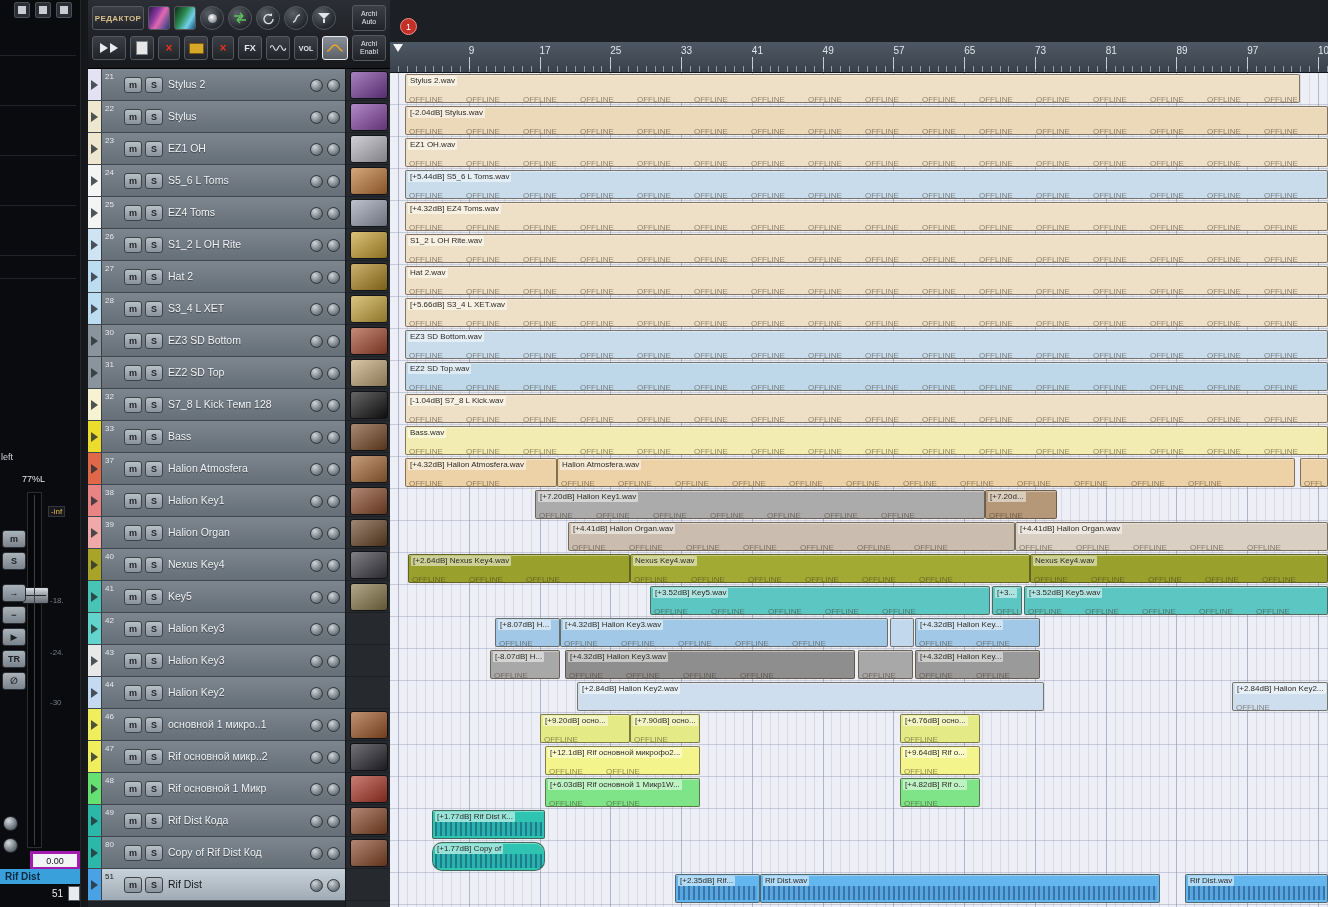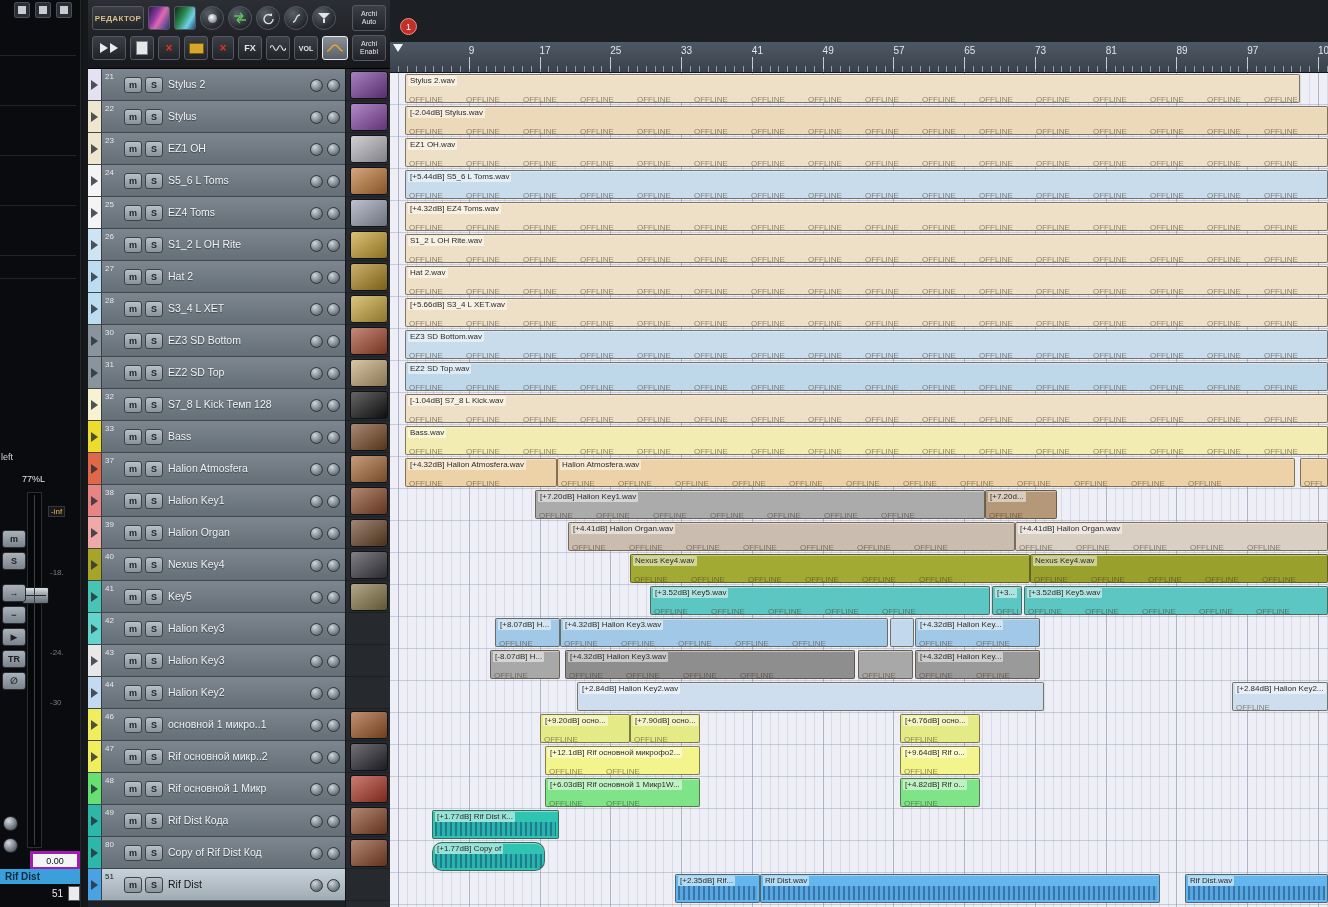--- a/index.html
+++ b/index.html
@@ -124,21 +124,21 @@
     <div class="sep" style="top:155px"></div>
       <div class="sep" style="top:205px"></div>
     <div class="sep" style="top:255px"></div>
       <div class="sep" style="top:278px"></div>
     <div class="insp-left">left</div>
     <div class="insp-pan">77%L</div>
     <div class="groove">
       <div class="handle"></div>
     </div>
     <div class="inf">-inf</div>
-    <div class="scale" style="top:568px">-18.</div>
+    <div class="scale" style="top:596px">-18.</div>
     <div class="scale" style="top:648px">-24.</div>
     <div class="scale" style="top:698px">-30</div>
     <div class="stack">
       <div class="sq">m</div>
       <div class="sq">S</div>
       <div class="sq spc">→</div>
       <div class="sq">−</div>
       <div class="sq">▶</div>
       <div class="sq">TR</div>
       <div class="sq">∅</div>
@@ -785,20 +785,24 @@
         <div class="clip" style="left: 178px; width: 447px; background: rgb(202, 188, 174);">
           <div class="clbl">[+4.41dB] Halion Organ.wav</div>
           <div class="coff"><span>OFFLINE</span><span>OFFLINE</span><span>OFFLINE</span><span>OFFLINE</span><span>OFFLINE</span><span>OFFLINE</span><span>OFFLINE</span></div>
         </div>
         <div class="clip" style="left: 625px; width: 313px; background: rgb(217, 207, 194);">
           <div class="clbl">[+4.41dB] Halion Organ.wav</div>
           <div class="coff"><span>OFFLINE</span><span>OFFLINE</span><span>OFFLINE</span><span>OFFLINE</span><span>OFFLINE</span></div>
         </div>
       </div>
       <div class="arow">
+        <div class="clip" style="left: 18px; width: 222px; background: rgb(153, 160, 43);">
+          <div class="clbl">[+2.64dB] Nexus Key4.wav</div>
+          <div class="coff"><span>OFFLINE</span><span>OFFLINE</span><span>OFFLINE</span></div>
+        </div>
         <div class="clip" style="left: 240px; width: 400px; background: rgb(163, 170, 51);">
           <div class="clbl">Nexus Key4.wav</div>
           <div class="coff"><span>OFFLINE</span><span>OFFLINE</span><span>OFFLINE</span><span>OFFLINE</span><span>OFFLINE</span><span>OFFLINE</span></div>
         </div>
         <div class="clip" style="left: 640px; width: 298px; background: rgb(153, 160, 43);">
           <div class="clbl">Nexus Key4.wav</div>
           <div class="coff"><span>OFFLINE</span><span>OFFLINE</span><span>OFFLINE</span><span>OFFLINE</span><span>OFFLINE</span></div>
         </div>
       </div>
       <div class="arow">
@@ -884,21 +888,21 @@
         <div class="clip" style="left: 155px; width: 155px; background: rgb(127, 228, 135);">
           <div class="clbl">[+6.03dB] Rif основной 1 Микр1W...</div>
           <div class="coff"><span>OFFLINE</span><span>OFFLINE</span></div>
         </div>
         <div class="clip" style="left: 510px; width: 80px; background: rgb(127, 228, 135);">
           <div class="clbl">[+4.82dB] Rif о...</div>
           <div class="coff"><span>OFFLINE</span></div>
         </div>
       </div>
       <div class="arow">
-        <div class="clip" style="left: 42px; width: 127px; background: rgb(47, 196, 178); text-decoration: underline;">
+        <div class="clip" style="left: 42px; width: 113px; background: rgb(47, 196, 178); text-decoration: underline;">
           <div class="clbl">[+1.77dB] Rif Dist К...</div>
           <div class="cwave"></div>
         </div>
       </div>
       <div class="arow">
         <div class="clip" style="left: 42px; width: 113px; background: rgb(47, 196, 178); border-radius: 10px;">
           <div class="clbl">[+1.77dB] Copy of</div>
           <div class="cwave"></div>
         </div>
       </div>

